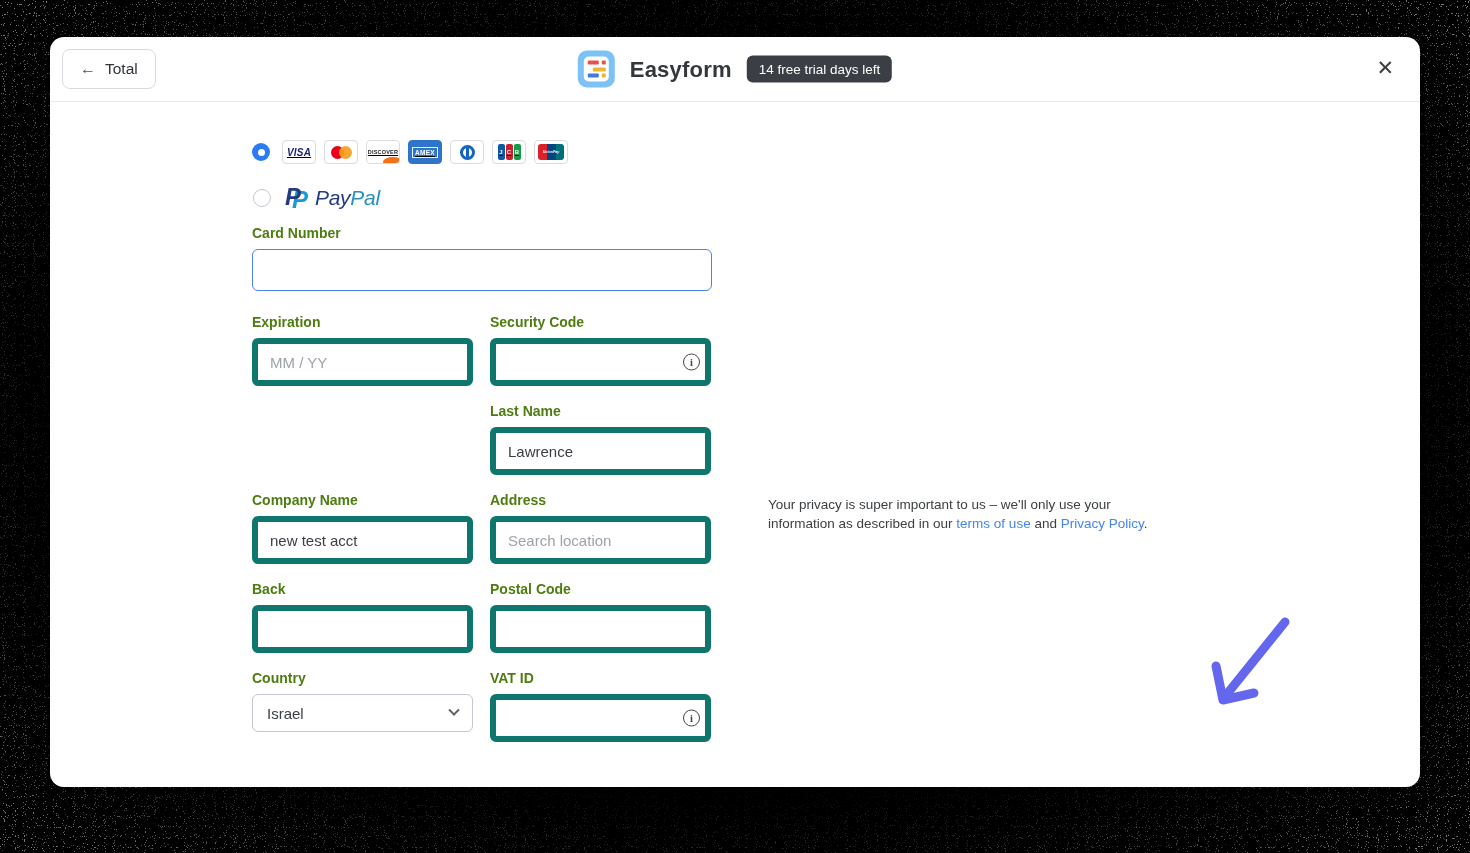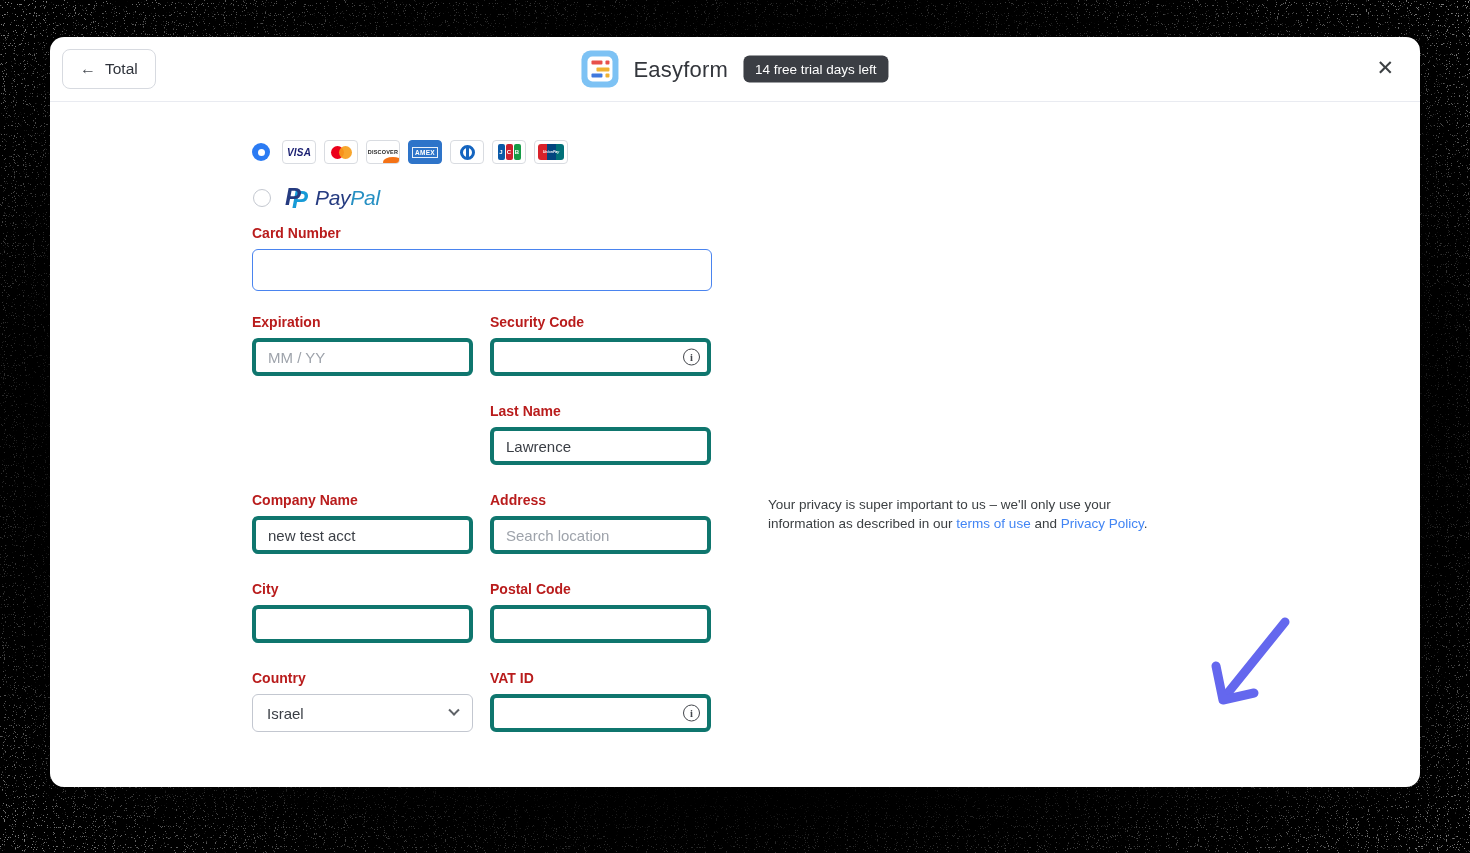--- a/index.html
+++ b/index.html
@@ -30,37 +30,37 @@
     width:37px; height:37px; border-radius:9px; background:#7dc2f4;
     display:flex; align-items:center; justify-content:center;
   }
   .logo-inner {
     width:25px; height:25px; background:#fff; border-radius:5px;
     padding:4px 3.5px; display:flex; flex-direction:column; justify-content:space-between;
   }
   .logo-row { display:flex; justify-content:space-between; height:4px; }
   .bar { height:4px; border-radius:1px; }
   .bar-red { background:#e8504b; } .bar-yellow { background:#f0b232; } .bar-blue { background:#4179dd; }
-  .app-title { font-size:22px; font-weight:normal; color:#33363c; letter-spacing:.2px; }
+  .app-title { font-size:22px; font-weight:bold; color:#33363c; letter-spacing:.2px; }
   .trial-badge {
     background:#3b3e44; color:#fff; font-size:13.5px; padding:6px 12px; border-radius:6px;
   }
   .close-btn {
     position:absolute; right:26px; top:20px; font-size:21px; color:#3c4043;
     cursor:pointer; line-height:1; font-weight:normal;
   }
 
   
   .pay-row { position:absolute; display:flex; align-items:center; }
   .radio { width:18px; height:18px; border-radius:50%; flex:0 0 auto; cursor:pointer; }
   .radio.on { background:#2b7bf3; position:relative; }
   .radio.on::after { content:""; position:absolute; left:5.5px; top:5.5px; width:7px; height:7px; border-radius:50%; background:#fff; }
   .radio.off { background:#fff; border:1.5px solid #c4c8d0; }
 
-  .brand-chips { display:flex; gap:8px; margin-left:12px; }
+  .brand-chips { display:flex; gap:8px; margin-left:12px;text-decoration:underline; }
   .chip {
     width:34px; height:24px; background:#fff; border:1px solid #d9dce1; border-radius:4px;
     display:flex; align-items:center; justify-content:center; position:relative; overflow:hidden;
   }
   .chip-visa-text { font-size:10px; font-weight:bold; font-style:italic; color:#1a1f71; letter-spacing:.2px; }
   .mc-c { width:13px; height:13px; border-radius:50%; }
   .mc-red { background:#eb001b; margin-right:-5px; }
   .mc-org { background:#f79e1b; opacity:.92; }
   .chip-discover-text { font-size:5.5px; font-weight:bold; color:#1f1f1f; letter-spacing:.2px; z-index:1; }
   .disc-swoosh { position:absolute; right:-4px; bottom:-4px; width:20px; height:10px; background:#f47216; border-radius:50%; }
@@ -79,23 +79,23 @@
   .paypal-logo { display:flex; align-items:center; margin-left:14px; cursor:pointer; }
   .pp-mark { position:relative; width:26px; height:26px; margin-right:4px; }
   .pp-p { position:absolute; font-weight:bold; font-style:italic; font-size:24px; line-height:1; }
   .pp-p1 { color:#253b80; left:0; top:0; }
   .pp-p2 { color:#179bd7; left:7px; top:3px; }
   .pp-word { font-size:21px; font-weight:normal; font-style:italic; letter-spacing:-.3px; }
   .pp-w1 { color:#253b80; } .pp-w2 { color:#2790c3; }
 
   
   .field { position:absolute; }
-  .field-label { font-size:14px; font-weight:bold; color:#b91c1c; margin-bottom:8px; }
+  .field-label { font-size:14px; font-weight:bold; color:#4d7c0f; margin-bottom:8px; }
   .tinput {
-    width:100%; height:38px; border:4px solid #0f766e; border-radius:6px;
+    width:100%; height:48px; border:6px solid #0f766e; border-radius:6px;
     padding:0 12px; font-size:15px; color:#3a3e45; background:#fff; outline:none;
     font-family:"Liberation Sans", sans-serif;
   }
   .tinput::placeholder { color:#9ea3ab; }
   .input-wrap { position:relative; }
   .trail-icon { position:absolute; right:11px; top:50%; transform:translateY(-50%); display:flex; align-items:center; }
   .info-circle {
     width:17px; height:17px; border-radius:50%; border:1.5px solid #43464c;
     display:flex; align-items:center; justify-content:center;
     font-size:10.5px; color:#43464c; font-weight:bold; font-family:"Liberation Serif", serif;
@@ -258,21 +258,21 @@
   <div class="field" style="left:440px; top:366px; width:221px;">
     <div class="field-label">Last Name</div>
     <input class="tinput" value="Lawrence" style="">
   </div>
   <div class="field" style="left:440px; top:455px; width:221px;">
     <div class="field-label">Address</div>
     <input class="tinput" placeholder="Search location" style="">
   </div>
 
   <div class="field" style="left:202px; top:544px; width:221px;">
-    <div class="field-label">City</div>
+    <div class="field-label">Back</div>
     <input class="tinput" value="" style="">
   </div>
   <div class="field" style="left:440px; top:544px; width:221px;">
     <div class="field-label">Postal Code</div>
     <input class="tinput" value="" style="">
   </div>
 
   <div class="field" style="left:202px; top:633px; width:221px;">
     <div class="field-label">Country</div>
     <div class="select-box">

